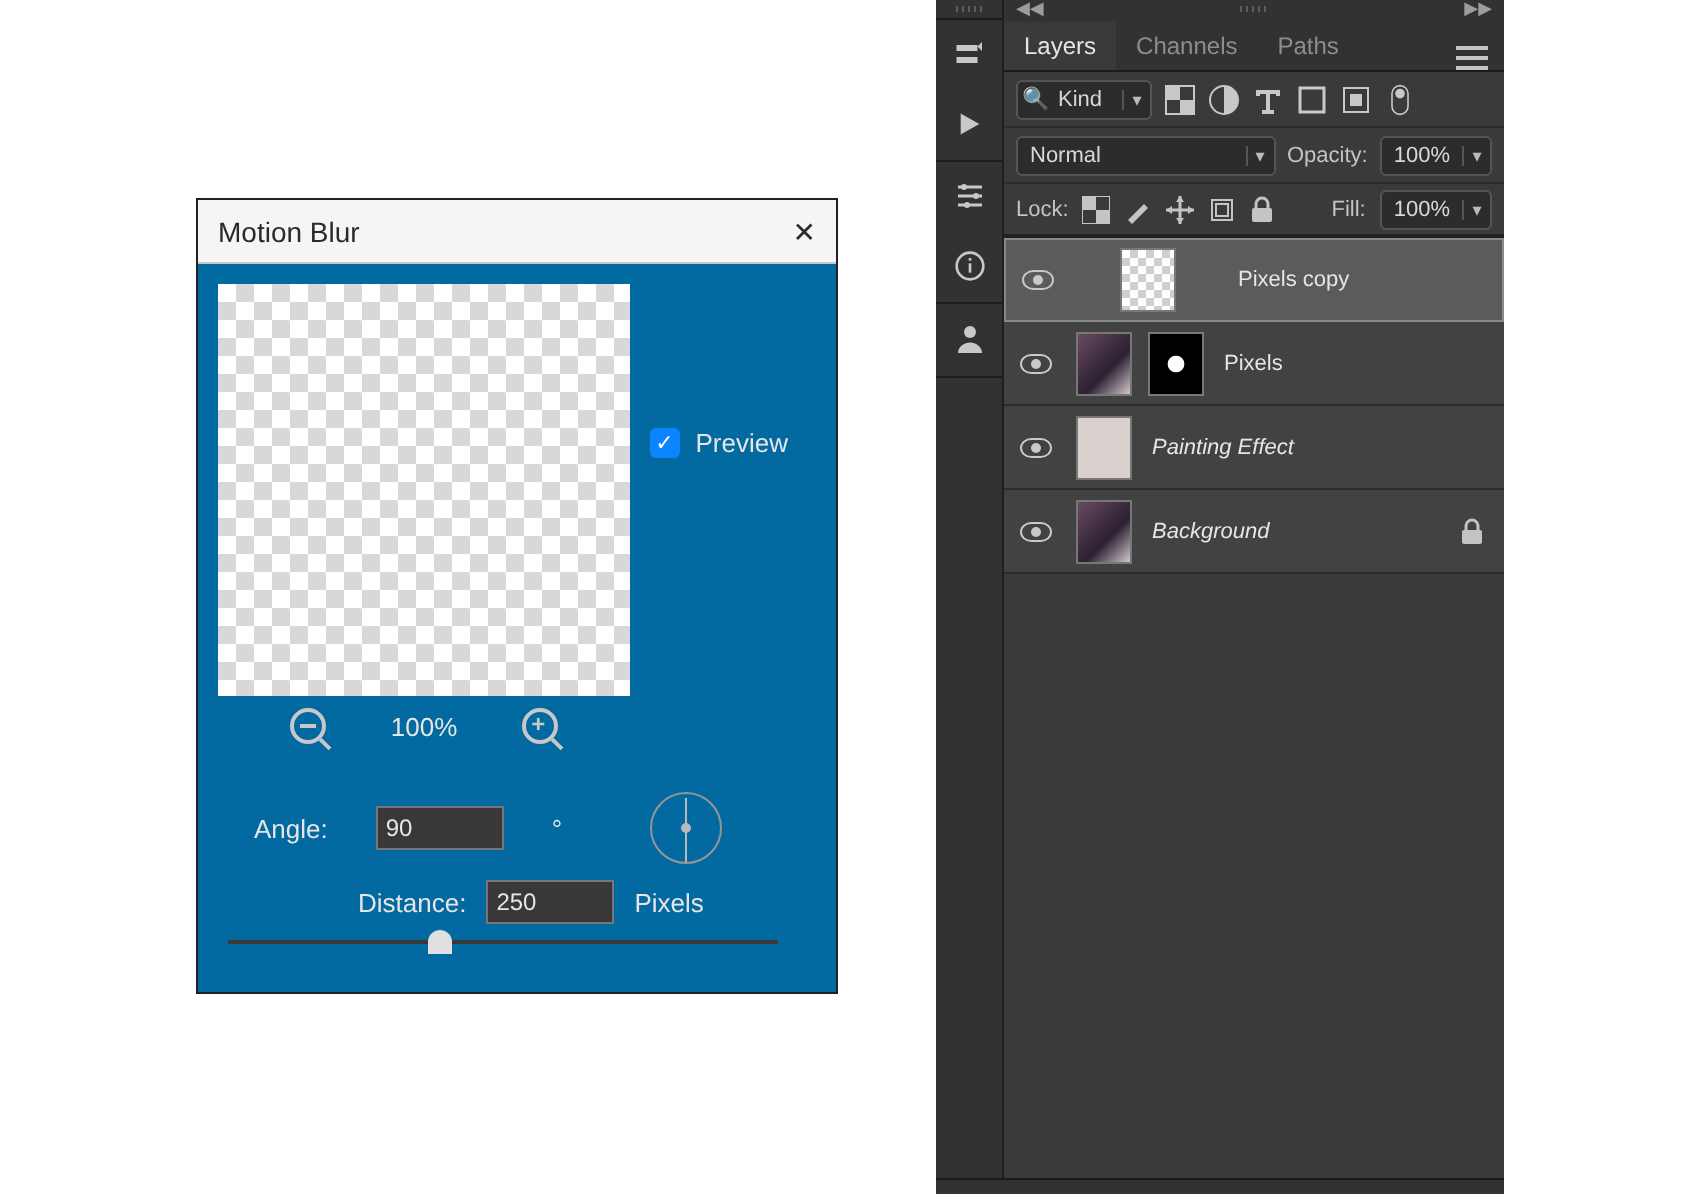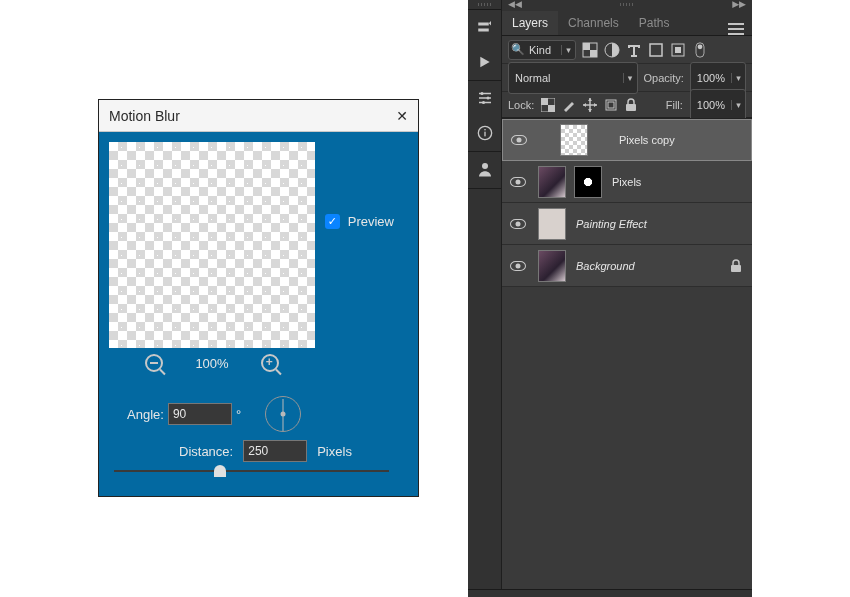--- a/index.html
+++ b/index.html
@@ -21,21 +21,21 @@
   .btn{position:absolute;right:10px;width:80px;height:28px;border:1px solid #9a9a9a;border-radius:14px;display:flex;align-items:center;justify-content:center;background:#535353;cursor:pointer;color:#e6e6e6;font-size:13px;}
   .btn.ok{top:10px;background:#6b6b6b;border-color:#cfcfcf;}
   .btn.cancel{top:44px;}
   .chk-row{position:absolute;right:24px;top:82px;display:flex;align-items:center;gap:8px;}
   .chk-box{width:15px;height:15px;background:#0a84ff;border-radius:3px;display:flex;align-items:center;justify-content:center;color:#fff;font-size:11px;}
   .zoom-row{position:absolute;left:10px;top:222px;width:206px;display:flex;align-items:center;justify-content:center;gap:32px;font-size:13px;}
   .mag{width:18px;height:18px;border:2px solid #c8c8c8;border-radius:50%;position:relative;}
   .mag::after{content:"";position:absolute;width:7px;height:2px;background:#c8c8c8;bottom:-3px;right:-5px;transform:rotate(45deg);}
   .mag.minus::before{content:"";position:absolute;width:8px;height:2px;background:#c8c8c8;top:6px;left:3px;}
   .mag.plus::before{content:"+";position:absolute;color:#c8c8c8;font-size:12px;top:-1px;left:3px;font-weight:bold;}
-  .angle-row{position:absolute;left:28px;top:264px;display:flex;align-items:center;gap:4px;}
+  .angle-row{position:absolute;left:28px;top:264px;display:flex;align-items:center;gap:24px;}
   .num-input{background:#383838;border:1px solid #777;color:#e6e6e6;width:64px;height:22px;padding:0 4px;font-size:12px;}
   .deg{color:#e6e6e6;}
   .dial{width:36px;height:36px;border:1px solid #969696;border-radius:50%;margin-left:20px;position:relative;}
   .dial::before{content:"";position:absolute;left:50%;top:2px;width:1px;height:32px;background:#b9b9b9;transform:translateX(-50%);}
   .dial::after{content:"";position:absolute;left:50%;top:50%;width:5px;height:5px;border-radius:50%;background:#b9b9b9;transform:translate(-50%,-50%);}
   .dist-row{position:absolute;left:80px;top:308px;display:flex;align-items:center;gap:10px;}
   .slider-track{position:absolute;left:15px;top:338px;width:275px;height:2px;background:#3a3a3a;}
   .slider-knob{position:absolute;left:115px;top:333px;width:12px;height:12px;background:#e0e0e0;border-radius:0 0 6px 6px;transform:rotate(180deg);}
   
   .panels{position:absolute;left:468px;top:0;width:284px;height:597px;display:flex;background:#323232;}
@@ -52,21 +52,21 @@
   .tab{padding:5px 10px;font-size:12px;color:#8d8d8d;cursor:pointer;}
   .tab.active{background:#3a3a3a;color:#e6e6e6;margin-top:24px;}
   .tab-menu{margin-left:auto;margin-right:8px;color:#c4c4c4;cursor:pointer;}
   .tab-menu svg{display:block;}
   .opt-row{height:28px;display:flex;align-items:center;gap:6px;padding:0 6px;border-bottom:1px solid #2b2b2b;}
   .filter-sel{display:flex;align-items:center;background:#2c2c2c;border:1px solid #555;height:20px;border-radius:3px;overflow:hidden;}
   .filter-sel .mag2{width:18px;display:flex;align-items:center;justify-content:center;color:#bbb;font-size:11px;}
   .filter-sel .lbl{padding:0 10px 0 2px;color:#d8d8d8;font-size:11px;}
   .filter-sel .dd{width:14px;color:#bbb;font-size:9px;text-align:center;border-left:1px solid #555;}
   .ficon{width:16px;height:16px;color:#c8c8c8;fill:#c8c8c8;cursor:pointer;}
-  .sel{display:flex;align-items:center;background:#2c2c2c;border:1px solid #555;height:32px;border-radius:3px;}
+  .sel{display:flex;align-items:center;background:#2c2c2c;border:1px solid #555;height:20px;border-radius:3px;}
   .sel .lbl{padding:0 6px;color:#d8d8d8;font-size:11px;}
   .sel .dd{width:14px;color:#bbb;font-size:9px;text-align:center;border-left:1px solid #555;}
   .small-lbl{color:#c4c4c4;font-size:11px;}
   .lock-row{height:26px;display:flex;align-items:center;gap:7px;padding:0 6px;color:#c4c4c4;font-size:11px;border-bottom:1px solid #222;}
   .lock-row svg{fill:#c4c4c4;}
   .layer-list{flex:1;background:#3a3a3a;border-top:1px solid #222222;overflow:auto;}
   .layer{display:flex;align-items:center;height:42px;background:#424242;border-bottom:1px solid #2d2d2d;}
   .layer.selected{background:#5b5b5b;border:1px solid #888;gap:21px;}
   .vis{width:32px;display:flex;align-items:center;justify-content:center;}
   .eye{width:16px;height:10px;border:1.5px solid #c8c8c8;border-radius:50%/70%;position:relative;}

